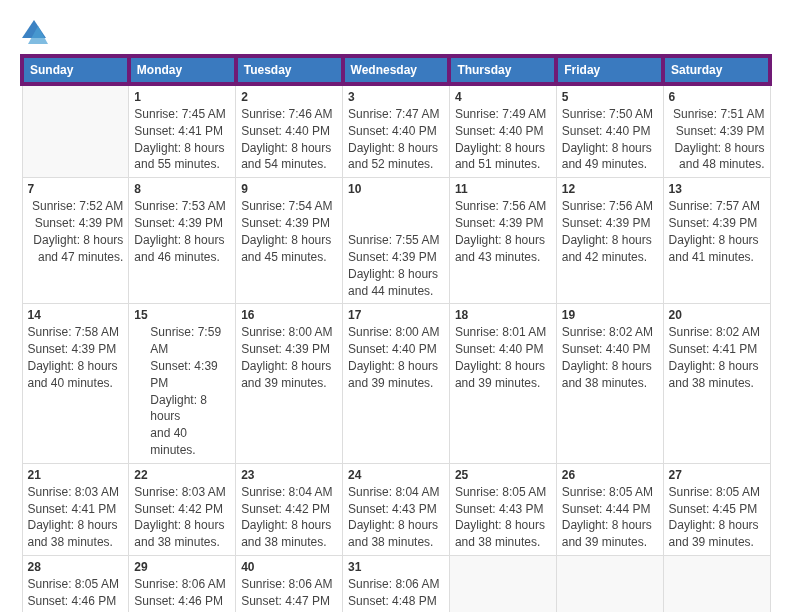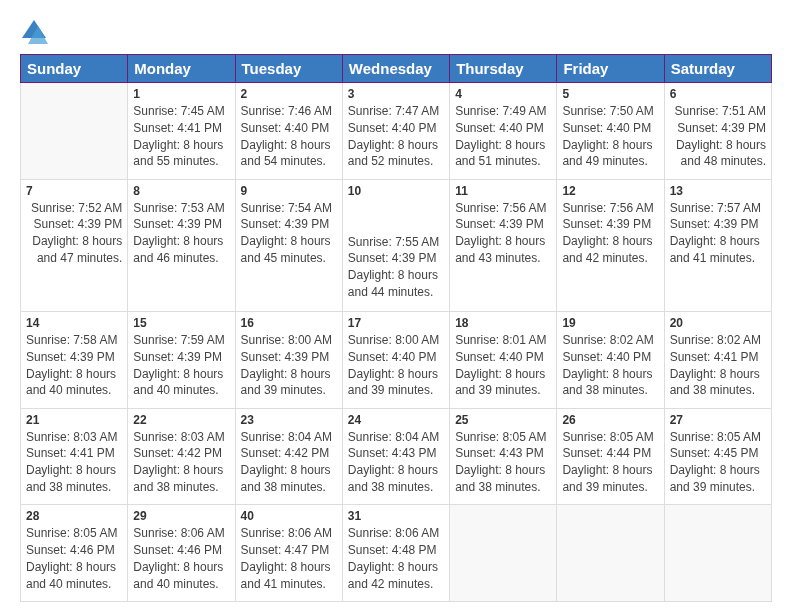--- a/index.html
+++ b/index.html
@@ -66,22 +66,22 @@
       border: 1px solid #ccc;
       border-collapse: collapse;
       width: 100%;
       table-layout: fixed;
     }
     .calendar th {
       background: #3a7abf;
       color: #fff;
       text-align: left;
       padding: 5px 6px;
-      font-size: 15px;
-      border: 1px solid #701a75;
+      font-size: 12px;
+      border: 4px solid #701a75;
     }
     .calendar td {
       vertical-align: top;
       padding: 4px 5px;
       border: 1px solid #ddd;
       font-size: 9.5px;
       color: #333;
       height: 78px;
       background: #fff;
     }
@@ -237,21 +237,21 @@
         <tr>
           <td>
             <span class="day-number">14</span>
             <div class="cell-info" style="white-space: pre-line;">Sunrise: 7:58 AM
 Sunset: 4:39 PM
 Daylight: 8 hours
 and 40 minutes.</div>
           </td>
           <td>
             <span class="day-number">15</span>
-            <div class="cell-info" style="white-space: pre-line;">Sunrise: 7:59 AM
+            <div class="cell-info" style="white-space: pre-line; margin-left: 16px;">Sunrise: 7:59 AM
 Sunset: 4:39 PM
 Daylight: 8 hours
 and 40 minutes.</div>
           </td>
           <td>
             <span class="day-number">16</span>
             <div class="cell-info" style="white-space: pre-line;">Sunrise: 8:00 AM
 Sunset: 4:39 PM
 Daylight: 8 hours
 and 39 minutes.</div>

